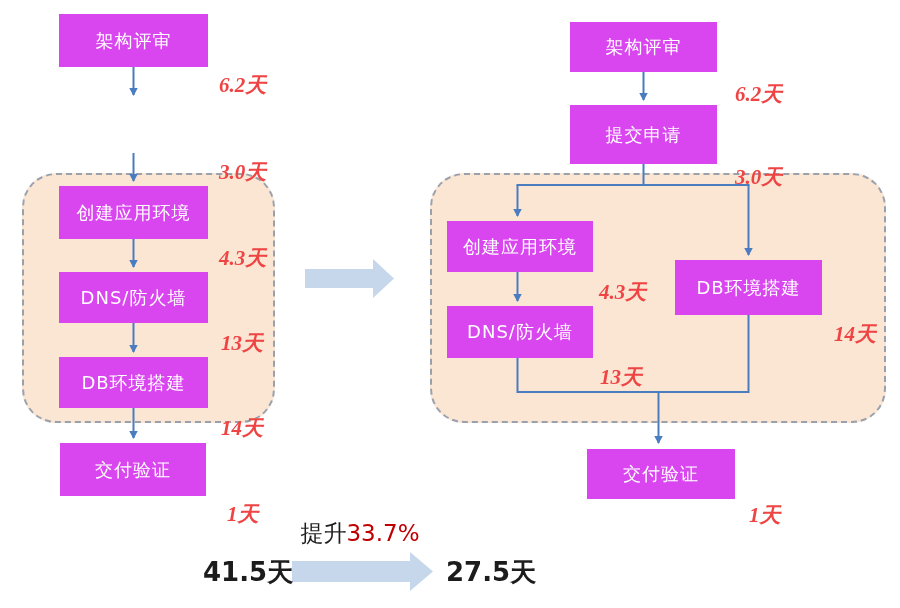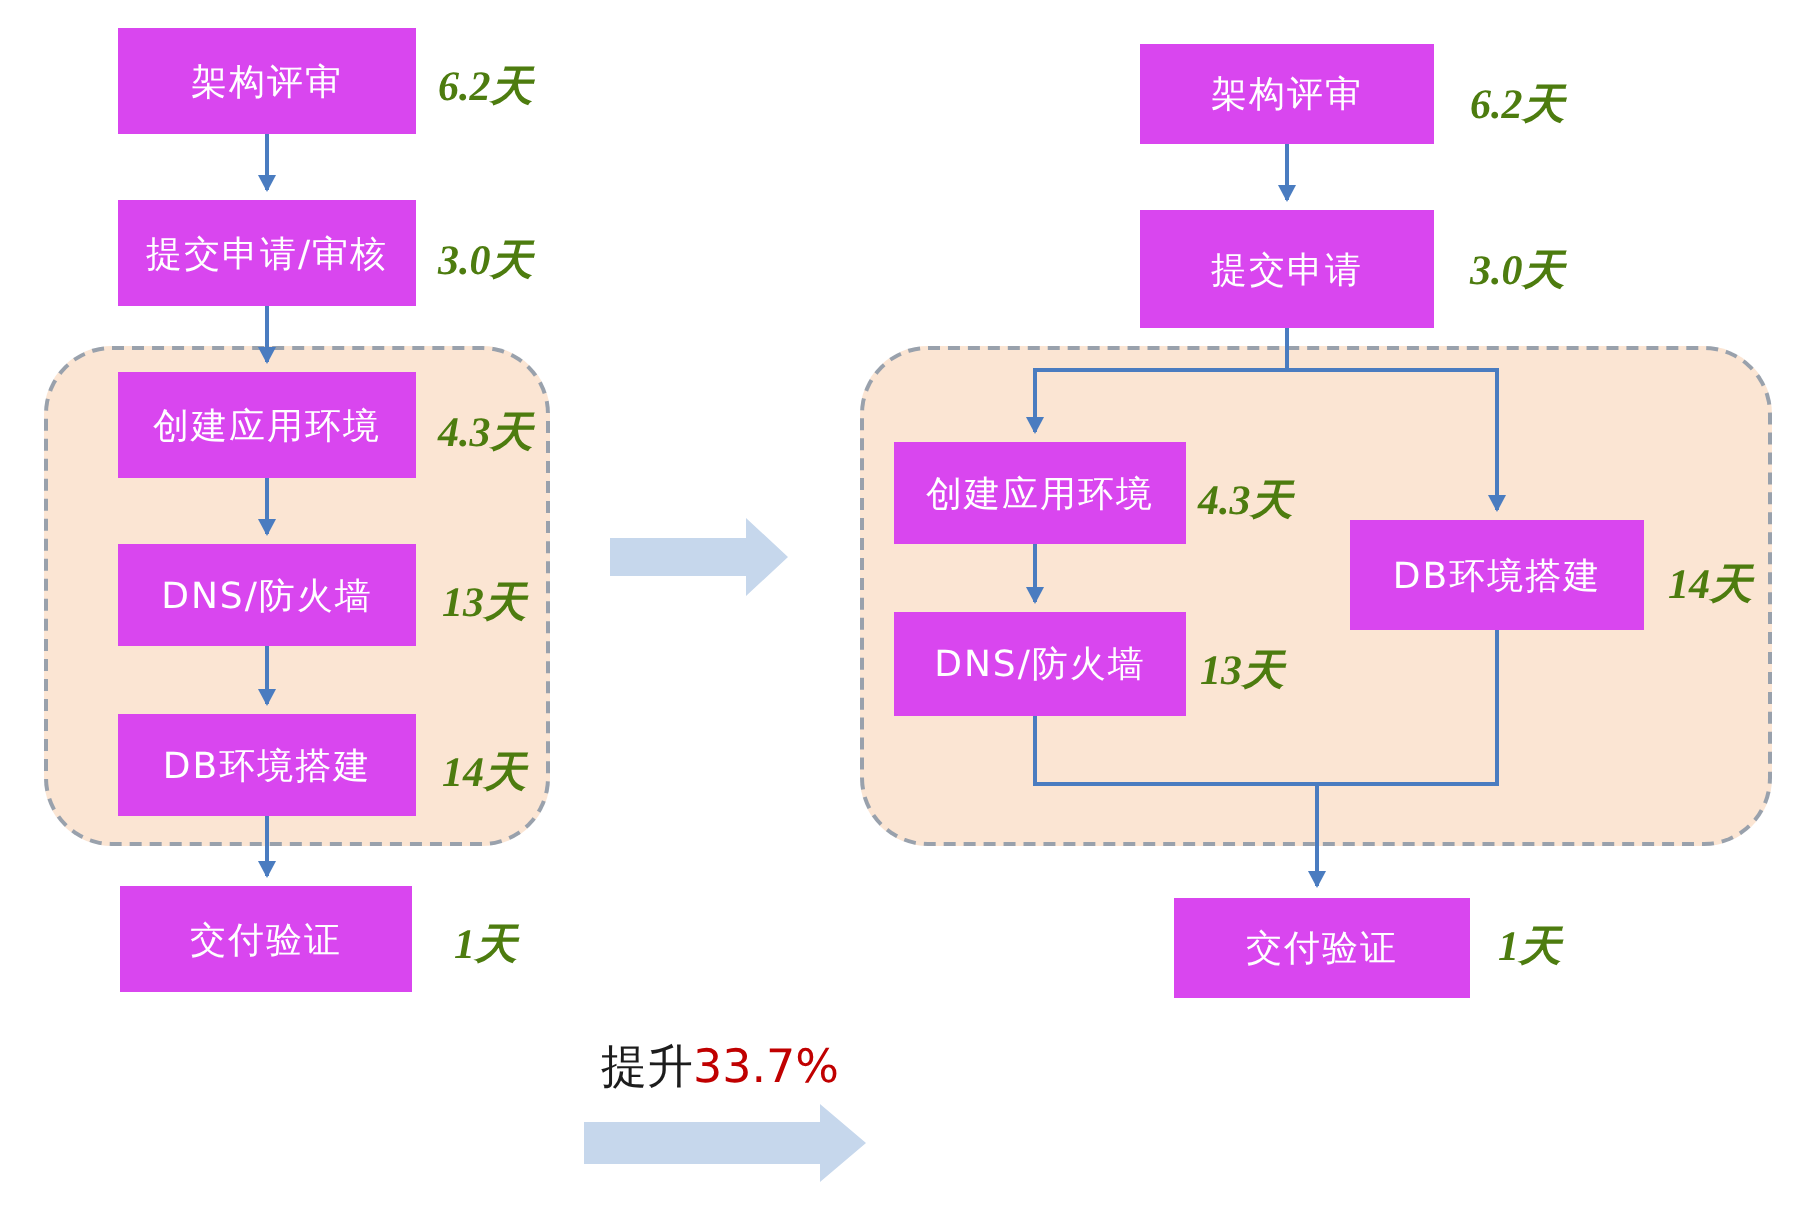--- a/index.html
+++ b/index.html
@@ -11,23 +11,23 @@
     position:absolute;box-sizing:border-box;
     background:#fbe5d3;border:2px dashed #99a1ac;border-radius:34px;
   }
   .overlay{position:absolute;left:0;top:0;z-index:2;}
   .node{
     position:absolute;z-index:3;background:#d946ef;color:#ffffff;
     display:flex;align-items:center;justify-content:center;
     font-size:18px;letter-spacing:1px;text-align:center;
   }
   .dur{
-    position:absolute;z-index:3;color:#4d7c0f;
+    position:absolute;z-index:3;color:#ef4444;
     font-family:"Liberation Serif","DejaVu Serif",serif;
-    font-style:italic;font-weight:600;font-size:21px;white-space:nowrap;
+    font-style:italic;font-weight:600;font-size:21px;white-space:nowrap;margin-top:42px;
   }
   .conn{stroke:#4a7cc0;stroke-width:2;fill:none;}
   .imp{
     position:absolute;left:285px;top:518px;width:150px;z-index:3;
     text-align:center;font-size:23px;font-weight:400;color:#1c1c1c;white-space:nowrap;
   }
   .imp .red{color:#c00000;}
   .total{
     position:absolute;top:555px;z-index:3;
     font-size:26px;font-weight:700;color:#1c1c1c;white-space:nowrap;
@@ -62,21 +62,20 @@
     <path class="conn" marker-end="url(#arw)" d="M517.5,272 L517.5,301"></path>
     <path class="conn" d="M517.5,358 L517.5,392 L748.5,392 L748.5,315"></path>
     <path class="conn" marker-end="url(#arw)" d="M658.5,392 L658.5,443"></path>
 
     <polygon points="305,269 373,269 373,259 394,278.5 373,298 373,288 305,288" fill="#c6d7ec"></polygon>
 
     <polygon points="292,561 410,561 410,552 433,571.5 410,591 410,582 292,582" fill="#c6d7ec"></polygon>
   </svg>
 
   <div class="node" style="left:59px;top:14px;width:149px;height:53px;">架构评审</div>
-  <div class="node" style="left:59px;top:100px;width:149px;height:53px;">提交申请/审核</div>
   <div class="node" style="left:59px;top:186px;width:149px;height:53px;">创建应用环境</div>
   <div class="node" style="left:59px;top:272px;width:149px;height:51px;">DNS/防火墙</div>
   <div class="node" style="left:59px;top:357px;width:149px;height:51px;">DB环境搭建</div>
   <div class="node" style="left:60px;top:443px;width:146px;height:53px;">交付验证</div>
 
   <div class="dur" style="left:219px;top:29px;">6.2天</div>
   <div class="dur" style="left:219px;top:116px;">3.0天</div>
   <div class="dur" style="left:219px;top:202px;">4.3天</div>
   <div class="dur" style="left:221px;top:287px;">13天</div>
   <div class="dur" style="left:221px;top:372px;">14天</div>
@@ -92,14 +91,16 @@
   <div class="dur" style="left:735px;top:38px;">6.2天</div>
   <div class="dur" style="left:735px;top:121px;">3.0天</div>
   <div class="dur" style="left:599px;top:236px;">4.3天</div>
   <div class="dur" style="left:600px;top:321px;">13天</div>
   <div class="dur" style="left:834px;top:278px;">14天</div>
   <div class="dur" style="left:749px;top:459px;">1天</div>
 
   <div class="imp">
     <span>提升</span><span class="red">33.7%</span>
   </div>
+  <div class="total" style="left:203px;">41.5天</div>
+  <div class="total" style="left:446px;">27.5天</div>
 
 </div>
 
 </body></html>

